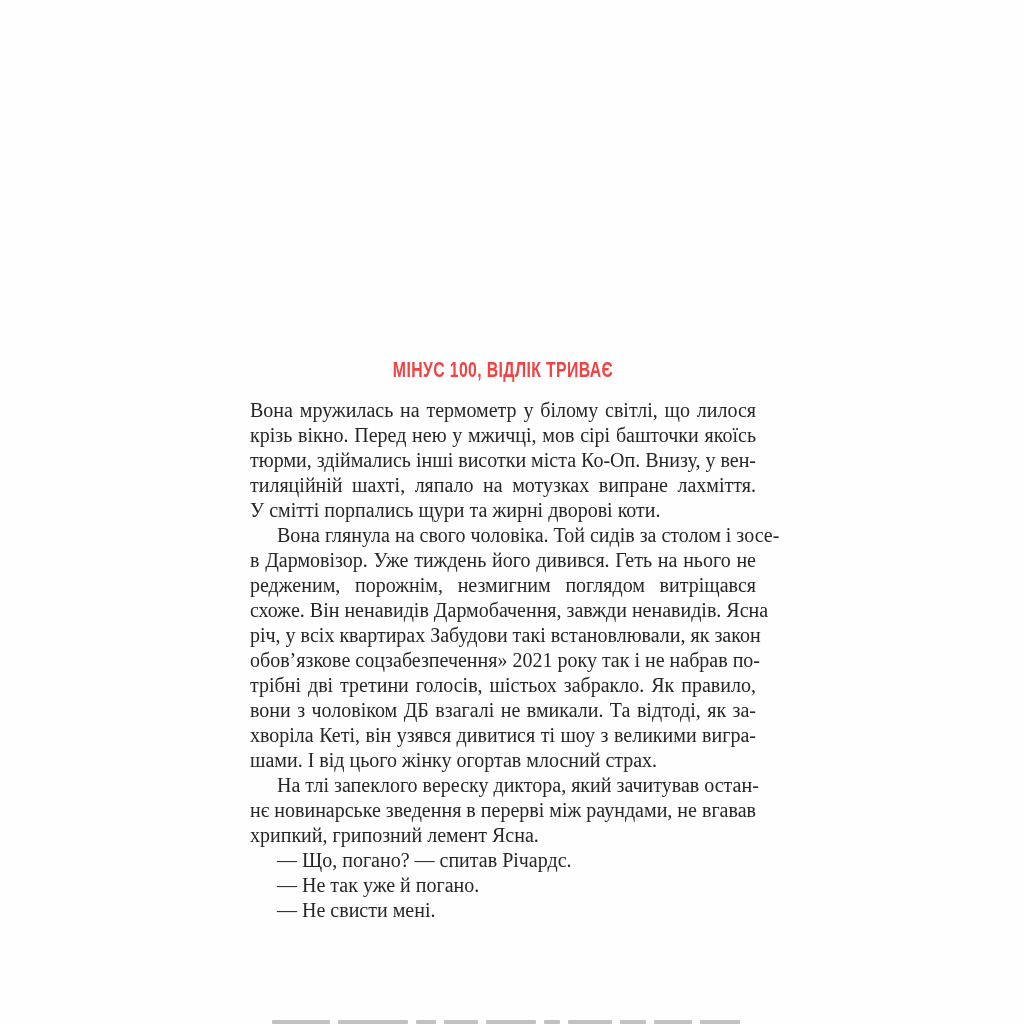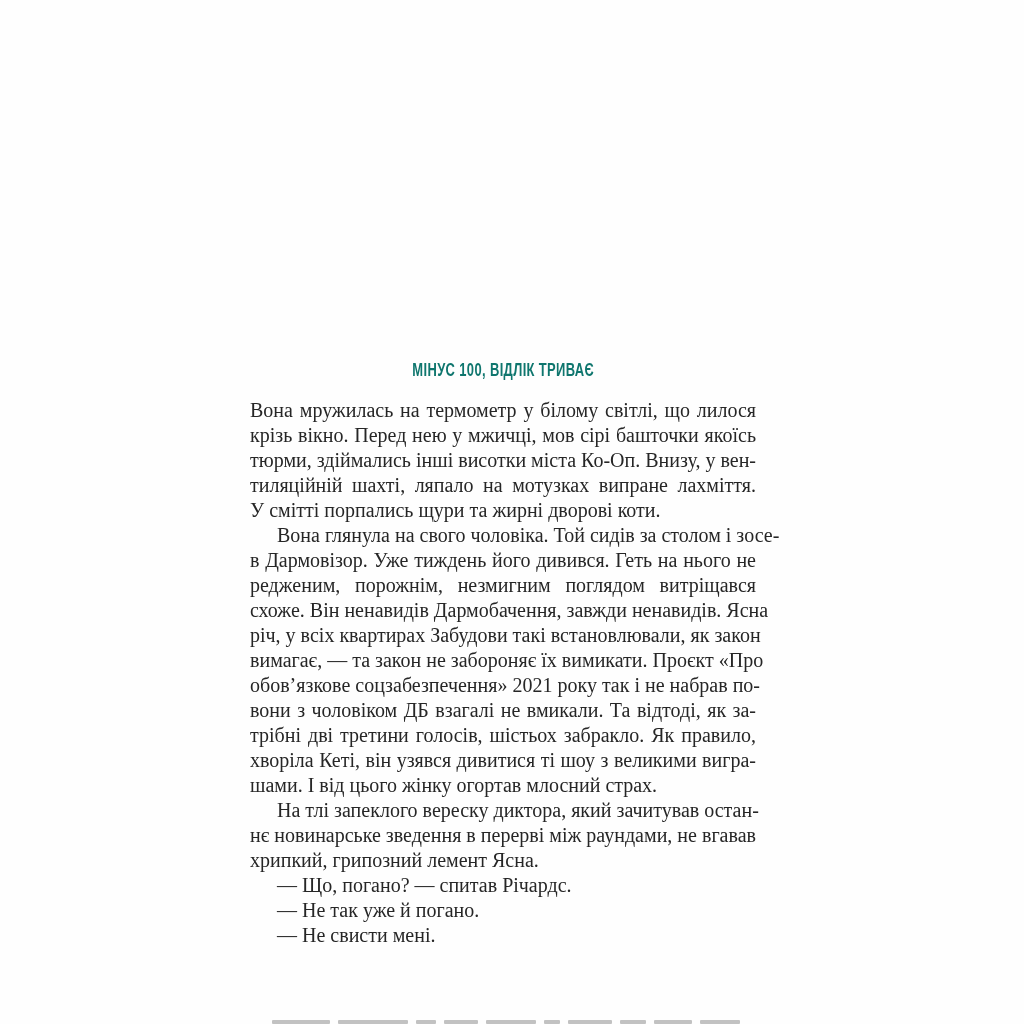--- a/index.html
+++ b/index.html
@@ -17,23 +17,23 @@
   }
   .chapter-heading {
     position: absolute;
     top: 358px;
     left: 250px;
     width: 506px;
     height: 24px;
     text-align: center;
     font-family: "Liberation Sans", sans-serif;
     font-weight: bold;
-    font-size: 18px;
+    font-size: 22px;
     line-height: 24px;
-    color: #0f766e;
+    color: #ef4444;
     white-space: nowrap;
   }
   .squeeze {
     display: inline-block;
     transform: scaleX(0.72);
     transform-origin: 50% 50%;
     letter-spacing: 0.5px;
   }
   .page-body {
     position: absolute;
@@ -86,24 +86,23 @@
       <div class="line">Вона мружилась на термометр у білому світлі, що лилося</div>
       <div class="line">крізь вікно. Перед нею у мжичці, мов сірі башточки якоїсь</div>
       <div class="line">тюрми, здіймались інші висотки міста Ко-Оп. Внизу, у вен-</div>
       <div class="line">тиляційній шахті, ляпало на мотузках випране лахміття.</div>
       <div class="line last">У смітті порпались щури та жирні дворові коти.</div>
       <div class="line indent">Вона глянула на свого чоловіка. Той сидів за столом і зосе-</div>
       <div class="line">в Дармовізор. Уже тиждень його дивився. Геть на нього не</div>
       <div class="line">редженим, порожнім, незмигним поглядом витріщався</div>
       <div class="line">схоже. Він ненавидів Дармобачення, завжди ненавидів. Ясна</div>
       <div class="line">річ, у всіх квартирах Забудови такі встановлювали, як закон</div>
-      <div class="line">вимагає, — та закон не забороняє їх вимикати. Проєкт «Про</div>
       <div class="line">обов’язкове соцзабезпечення» 2021 року так і не набрав по-</div>
+      <div class="line">трібні дві третини голосів, шістьох забракло. Як правило,</div>
       <div class="line">вони з чоловіком ДБ взагалі не вмикали. Та відтоді, як за-</div>
-      <div class="line">трібні дві третини голосів, шістьох забракло. Як правило,</div>
       <div class="line">хворіла Кеті, він узявся дивитися ті шоу з великими вигра-</div>
       <div class="line last">шами. І від цього жінку огортав млосний страх.</div>
       <div class="line indent">На тлі запеклого вереску диктора, який зачитував остан-</div>
       <div class="line">нє новинарське зведення в перерві між раундами, не вгавав</div>
       <div class="line last">хрипкий, грипозний лемент Ясна.</div>
       <div class="line last indent">— Що, погано? — спитав Річардс.</div>
       <div class="line last indent">— Не так уже й погано.</div>
       <div class="line last indent">— Не свисти мені.</div>
     </div>
 

